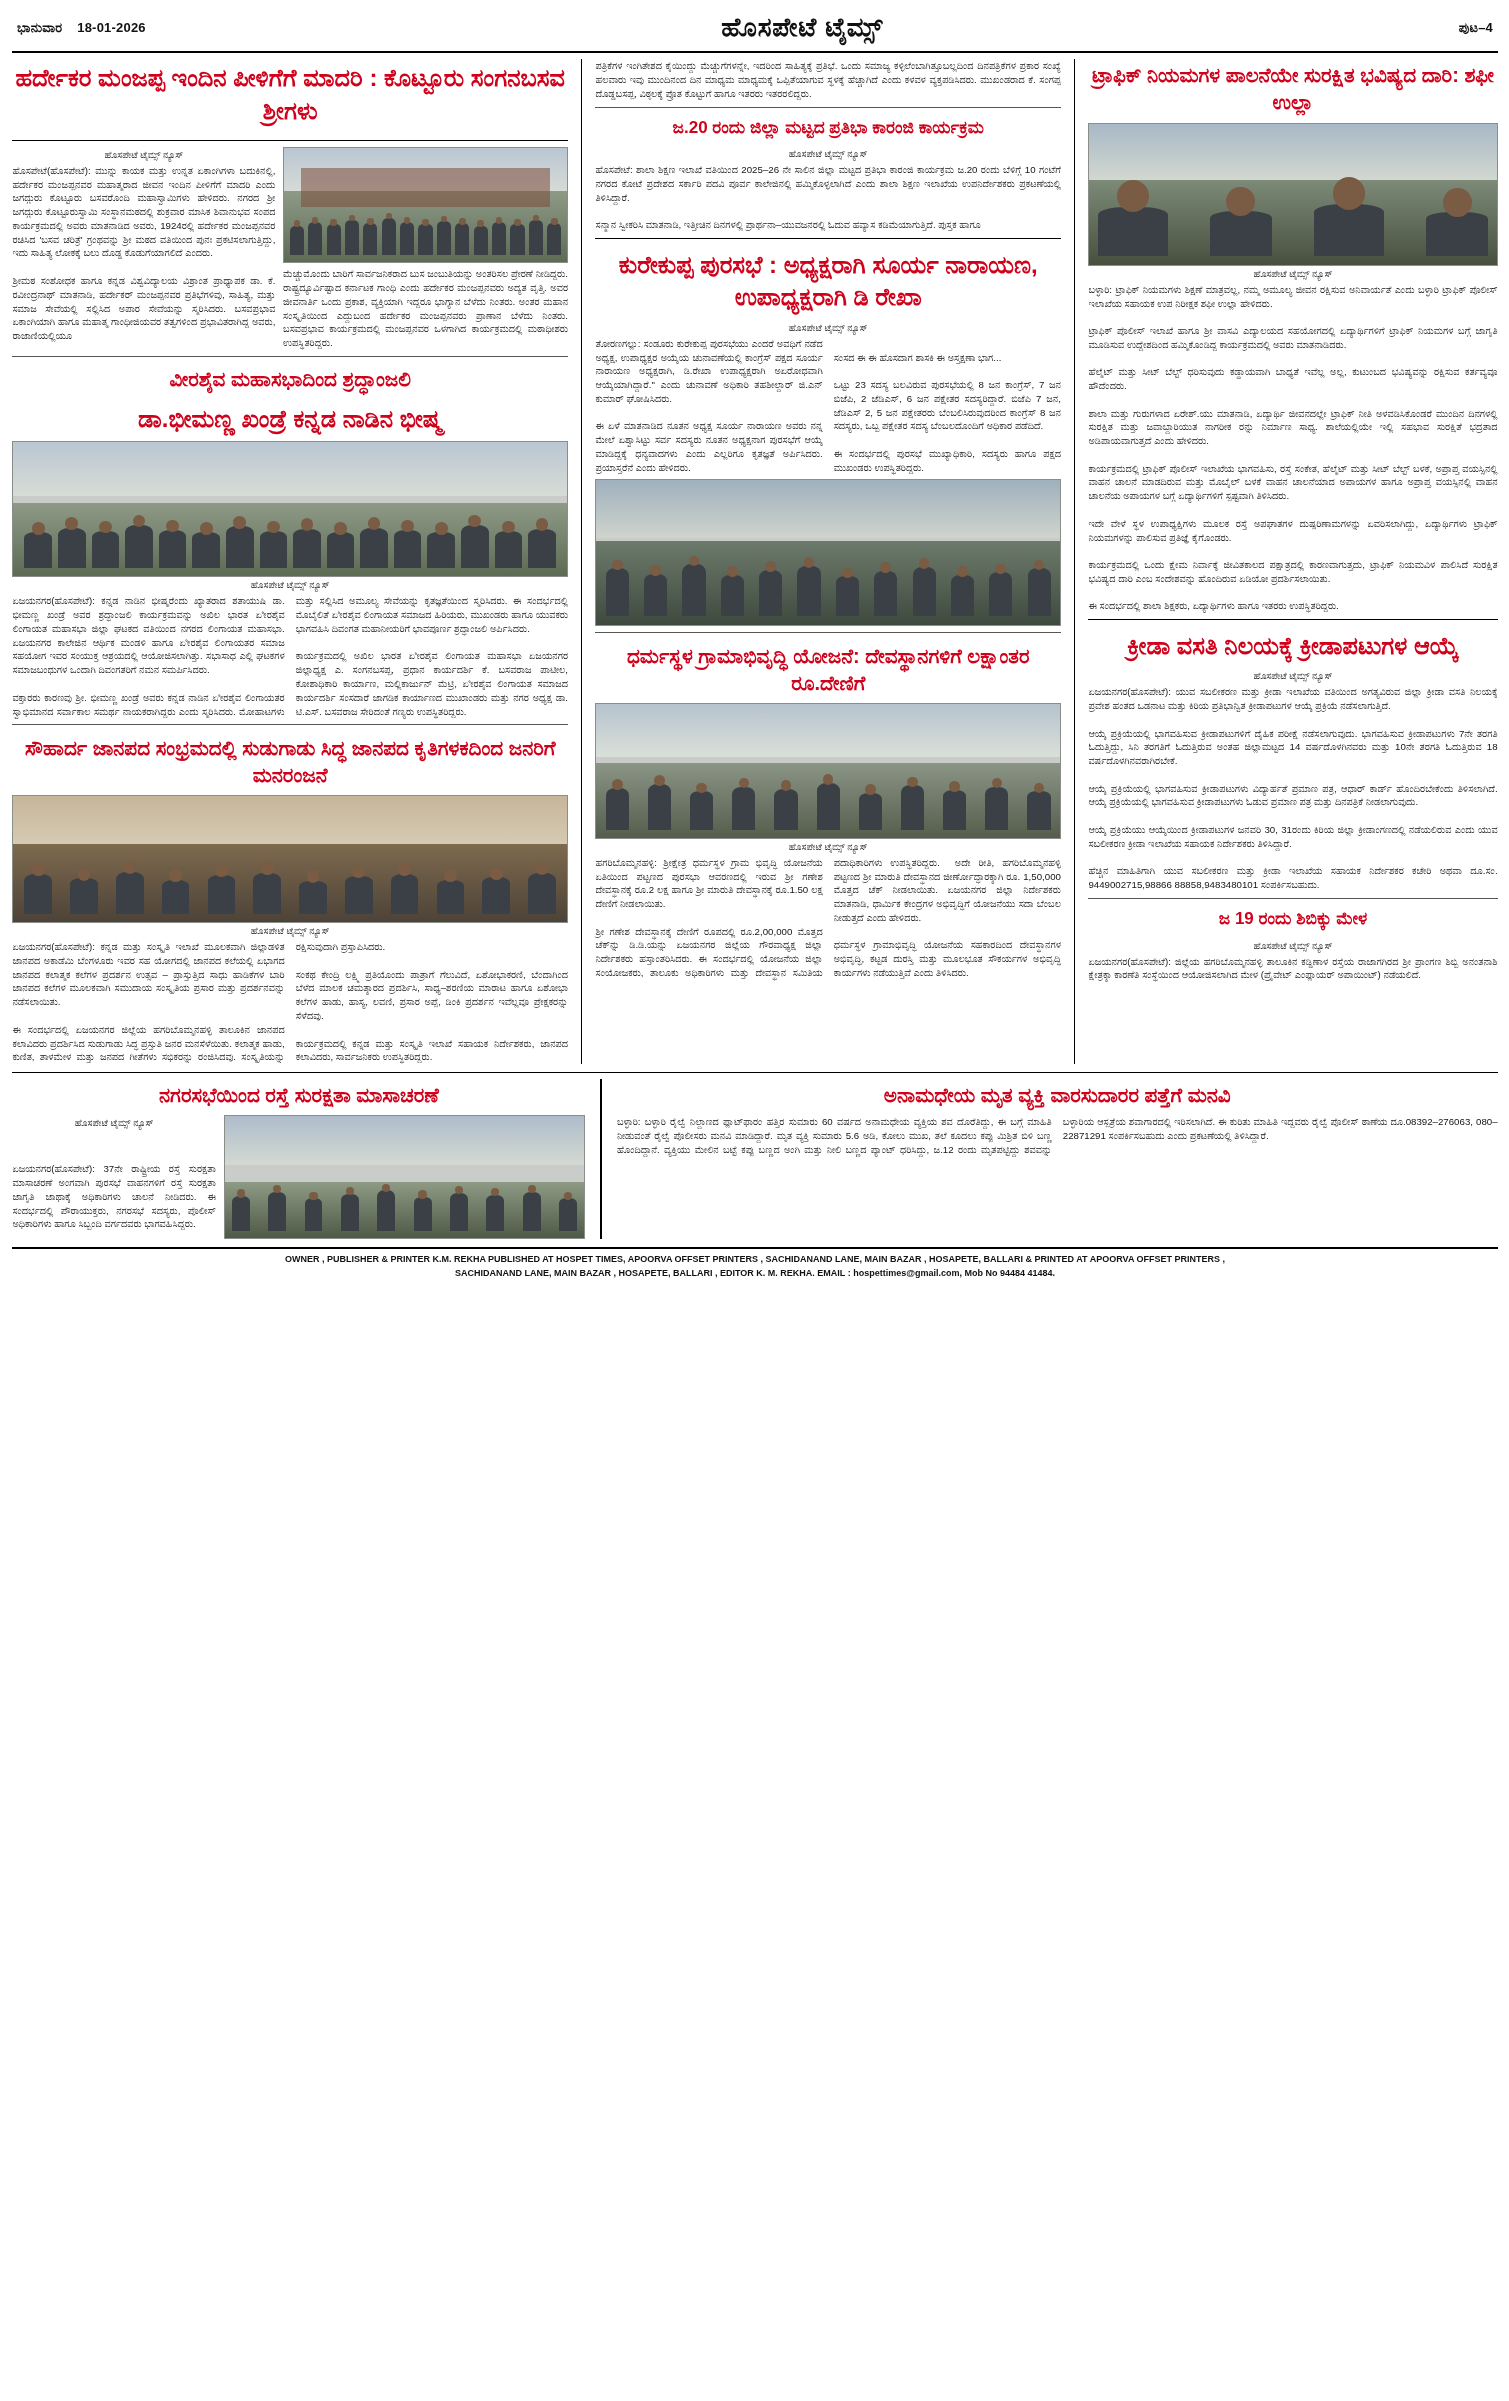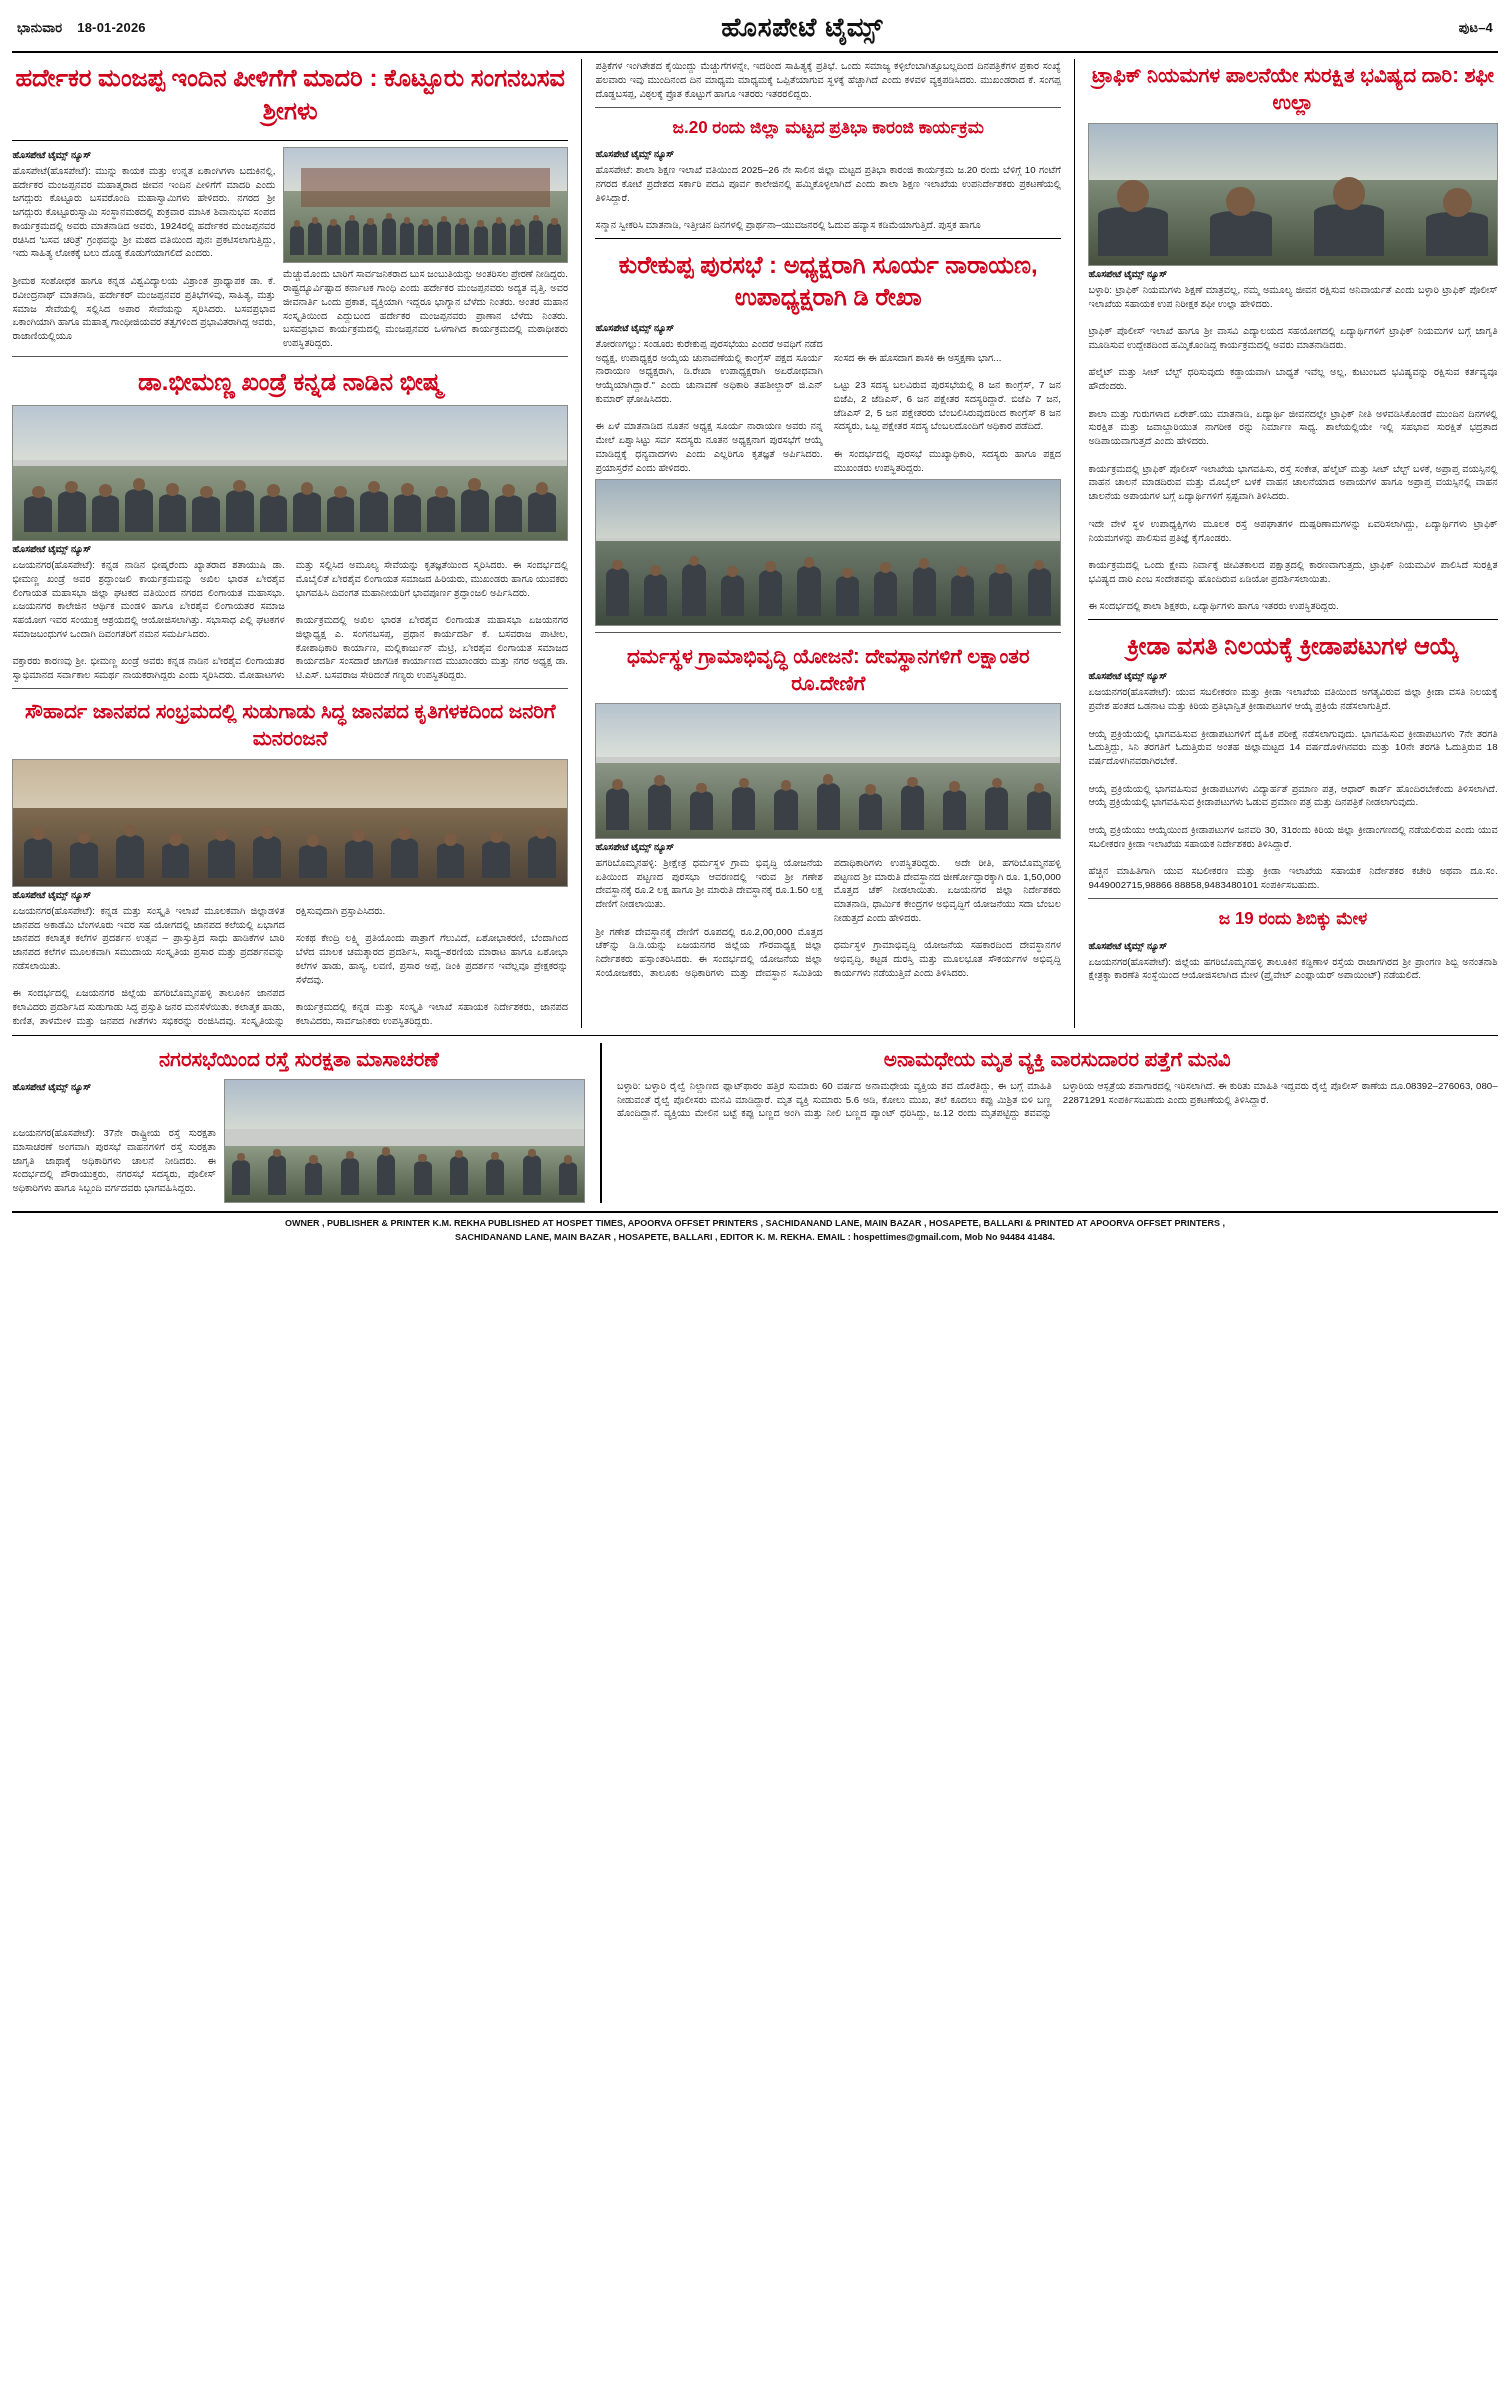--- a/index.html
+++ b/index.html
@@ -57,23 +57,23 @@
     padding:3.1px 1.5px 6.2px 1.5px;
   }
   .hl.big   { font-size:24px; }
   .hl.med   { font-size:20px; }
   .hl.small { font-size:17px; }
 
   .rule { border-top:1.5px solid #000; margin:6.2px 0; }
   .rule.thin { border-top:0.8px solid #555; }
 
   .byline {
-    text-align:left;
+    text-align:center;
     font-size:9.3px;
-    font-weight:bold;
+    font-weight:normal;
     margin:3.1px 0 3.1px 0;
   }
   .body {
     font-size:9.7px;
     line-height:1.42;
     text-align:justify;
     color:#141414;
     hyphens:auto;
   }
   .two-col { column-count:2; column-gap:11px; }
@@ -159,20 +159,21 @@
                 <i style="height:66%"></i>
                 <i style="height:60%"></i>
               </div>
           </div>
           <div class="body" style="margin-top:4.6px;">ಮೆಚ್ಚುಮೊಂದು ಬಾರಿಗೆ ಸಾರ್ವಜನಿಕರಾದ ಬುಸ ಜಂಬುತಿಯನ್ನು ಅಂತರಿಸಲ ಪ್ರೇರಣೆ ನೀಡಿದ್ದರು. ರಾಷ್ಟ್ರದ್ಯೂರ್ವಿಷ್ಟಾದ ಕರ್ನಾಟಕ ಗಾಂಧಿ ಎಂದು ಹರ್ದೇಕರ ಮಂಜಪ್ಪನವರು ಅದ್ಯತ ವೃತ್ತಿ. ಅವರ ಜೀವನಾರ್ತಿ ಒಂದು ಪ್ರಕಾಶ, ವ್ಯಕ್ತಿಯಾಗಿ ಇದ್ದರೂ ಭಾಗ್ಯಾನ ಬೆಳೆದು ನಿಂತರು. ಅಂತರ ಮಹಾನ ಸಂಸ್ಕೃತಿಯಿಂದ ಎದ್ದುಬಂದ ಹರ್ದೇಕರ ಮಂಜಪ್ಪನವರು ಪ್ರಾಣಾನ ಬೆಳೆದು ನಿಂತರು. ಬಸವಪ್ರಭಾವ ಕಾರ್ಯಕ್ರಮದಲ್ಲಿ ಮಂಜಪ್ಪನವರ ಒಳಗಾಗಿದ ಕಾರ್ಯಕ್ರಮದಲ್ಲಿ ಮಠಾಧೀಶರು ಉಪಸ್ಥಿತರಿದ್ದರು.</div>
         </div>
       </div>
 
       <div class="rule thin"></div>
 
+      <div class="hl med">ವೀರಶೈವ ಮಹಾಸಭಾದಿಂದ ಶ್ರದ್ಧಾಂಜಲಿ</div>
       <div class="hl big">ಡಾ.ಭೀಮಣ್ಣ ಖಂಡ್ರೆ  ಕನ್ನಡ ನಾಡಿನ ಭೀಷ್ಮ</div>
       <div class="photo" style="height:136px;">
         <div class="ph-sky"></div>
           <div class="ph-ground" style="height:55%"></div>
         <div class="crowd">
             <i style="height:58%"></i>
             <i style="height:66%"></i>
             <i style="height:60%"></i>
             <i style="height:70%"></i>
             <i style="height:62%"></i>

